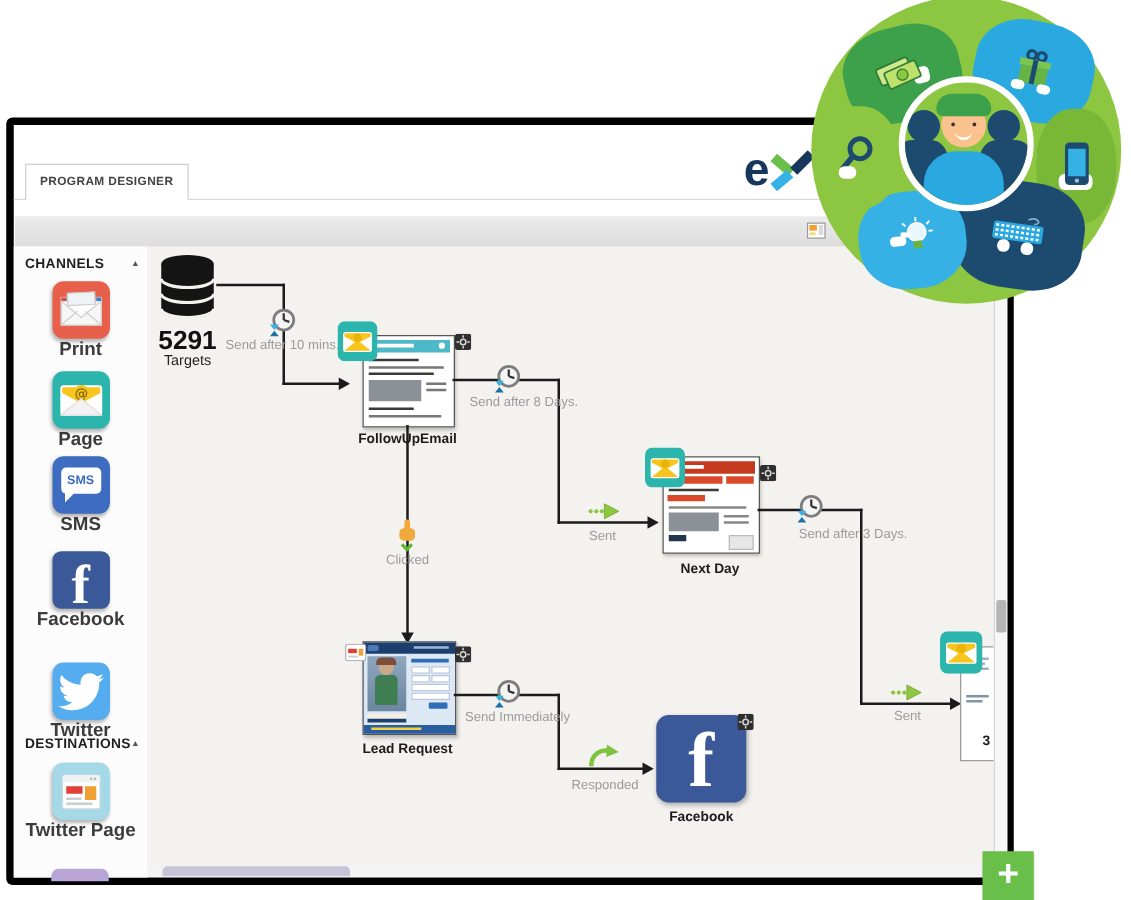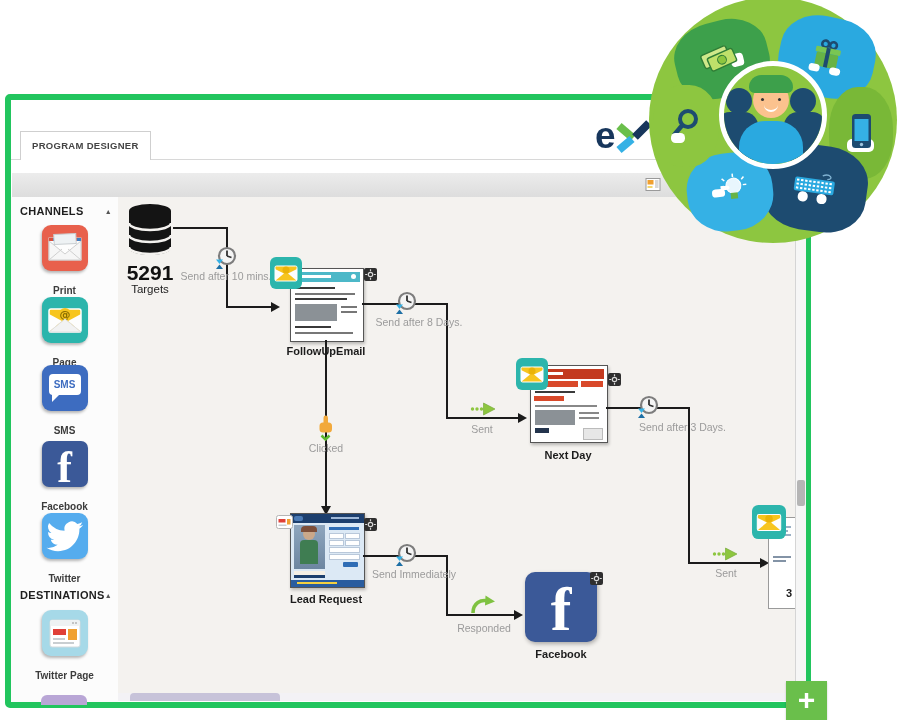--- a/index.html
+++ b/index.html
@@ -1,21 +1,21 @@
 <!DOCTYPE html>
 <html><head>
 <meta charset="utf-8">
 <style>
   html,body{margin:0;padding:0;background:#fff;font-family:"Liberation Sans",sans-serif;}
   #screen{position:relative;width:905px;height:720px;background:#fff;overflow:hidden;}
   .abs{position:absolute;}
 
   
   #window{position:absolute;left:5px;top:94px;width:794px;height:602px;
-    border:6px solid #22c55e;border-radius:5px;background:#fff;z-index:1;}
+    border:6px solid #000000;border-radius:5px;background:#fff;z-index:1;}
 
   
   .tabrow{position:absolute;left:9px;top:31px;display:flex;gap:2px;z-index:3;}
   .tab{height:28px;line-height:28px;padding:0 11px;font-size:9.5px;font-weight:bold;
     letter-spacing:.3px;border:1px solid #cfcfcf;border-bottom:none;cursor:default;}
   .tab.active{background:#fff;color:#444;position:relative;}
   .tab.active:after{content:"";position:absolute;left:0;right:0;bottom:-1px;height:2px;background:#fff;}
   .tab.inactive{background:#f2f2f2;color:#9a9a9a;border-color:#dadada;}
   .tab-underline{position:absolute;left:0;right:0;top:59px;height:1px;background:#d8d8d8;}
 
@@ -28,21 +28,21 @@
     background:linear-gradient(#ececec,#ddd);border-bottom:1px solid #c9c9c9;}
 
   
   #sidebar{position:absolute;left:0;top:97px;bottom:0;width:107px;background:#fcfcfc;}
   .side-title{position:absolute;left:9px;right:6px;font-size:11px;font-weight:bold;color:#1e1e1e;
     letter-spacing:.3px;display:flex;justify-content:space-between;align-items:center;}
   .side-title .caret{font-size:7px;color:#555;}
   .side-item{position:absolute;left:0;width:107px;text-align:center;cursor:pointer;}
   .side-icon{width:46px;height:46px;border-radius:9px;margin:0 auto;position:relative;
     box-shadow:-1px 2px 3px rgba(0,0,0,.28);}
-  .side-label{font-size:10px;color:#3c3c3c;font-weight:600;margin-top:14px;line-height:11px;}
+  .side-label{font-size:15px;color:#3c3c3c;font-weight:600;margin-top:3px;line-height:11px;}
 
   
   #canvas{position:absolute;left:107px;top:97px;width:677px;height:503px;background:#f4f2ef;overflow:hidden;}
   .line{position:absolute;background:#1b1b1b;}
   .ah-r{position:absolute;width:0;height:0;border-top:5px solid transparent;
     border-bottom:5px solid transparent;border-left:9px solid #1b1b1b;}
   .ah-d{position:absolute;width:0;height:0;border-left:5px solid transparent;
     border-right:5px solid transparent;border-top:9px solid #1b1b1b;}
   .edge-label{position:absolute;font-size:10.5px;color:#9b9b9b;text-align:center;line-height:12px;}
   .node-label{position:absolute;font-size:11px;font-weight:bold;color:#1c1c1c;text-align:center;}
@@ -152,21 +152,21 @@
         <div class="side-label">SMS</div>
       </div>
 
       <div class="side-item" style="top:244px;">
         <div class="side-icon" style="background:#3b5998;border-radius:7px;overflow:hidden;">
           <div class="abs" style="left:0;top:1px;width:46px;text-align:center;font-size:44px;font-weight:bold;color:#fff;font-family:'Liberation Serif',serif;">f</div>
         </div>
         <div class="side-label">Facebook</div>
       </div>
 
-      <div class="side-item" style="top:316px;">
+      <div class="side-item" style="top:333px;">
         <div class="side-icon" style="background:#55acee;">
           <svg width="46" height="46" viewBox="0 0 24 24" style="padding:0;">
             <path transform="translate(1.5 2) scale(0.87)" fill="#fff" d="M23 4.9c-.8.4-1.7.7-2.6.8a4.5 4.5 0 0 0 2-2.5c-.9.5-1.9.9-2.9 1.1a4.5 4.5 0 0 0-7.7 4.1A12.8 12.8 0 0 1 2.5 3.7a4.5 4.5 0 0 0 1.4 6 4.4 4.4 0 0 1-2-.6v.1a4.5 4.5 0 0 0 3.6 4.4 4.5 4.5 0 0 1-2 .1 4.5 4.5 0 0 0 4.2 3.1A9 9 0 0 1 1 18.6a12.7 12.7 0 0 0 6.9 2c8.3 0 12.8-6.9 12.8-12.8v-.6c.9-.6 1.6-1.4 2.3-2.3z"></path>
           </svg>
         </div>
         <div class="side-label">Twitter</div>
       </div>
 
       <div class="side-title" style="top:392px;">
         <span>DESTINATIONS</span>

